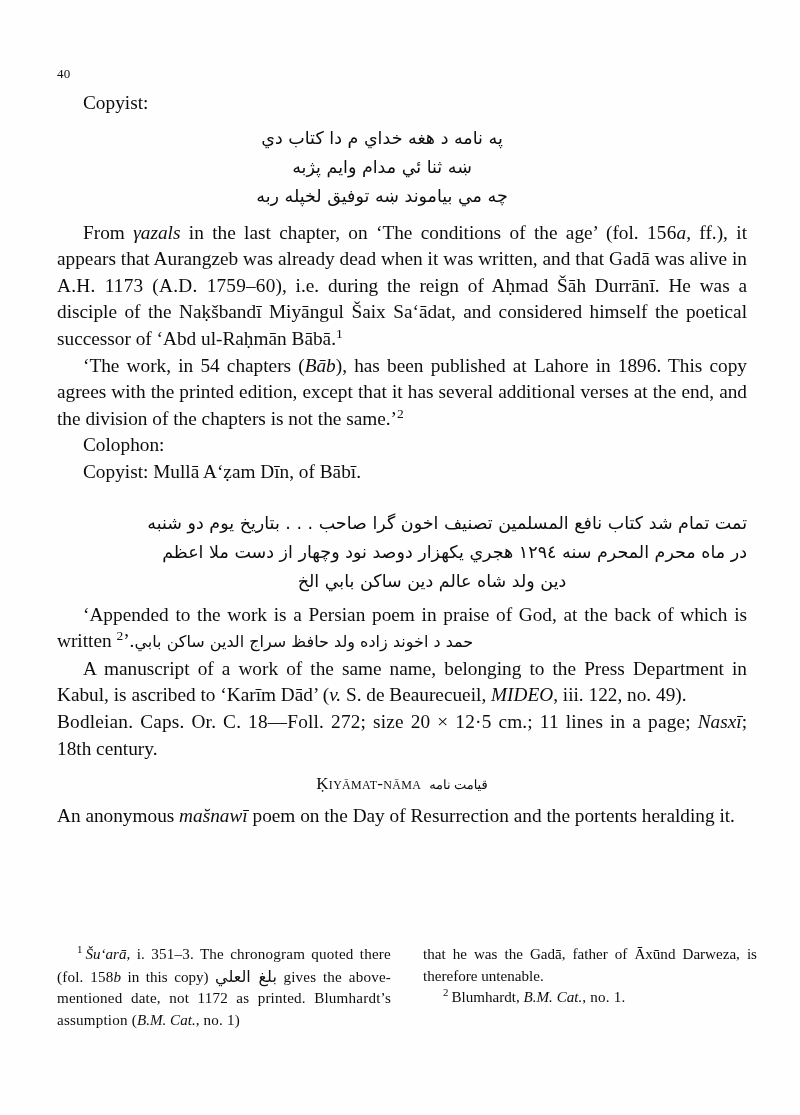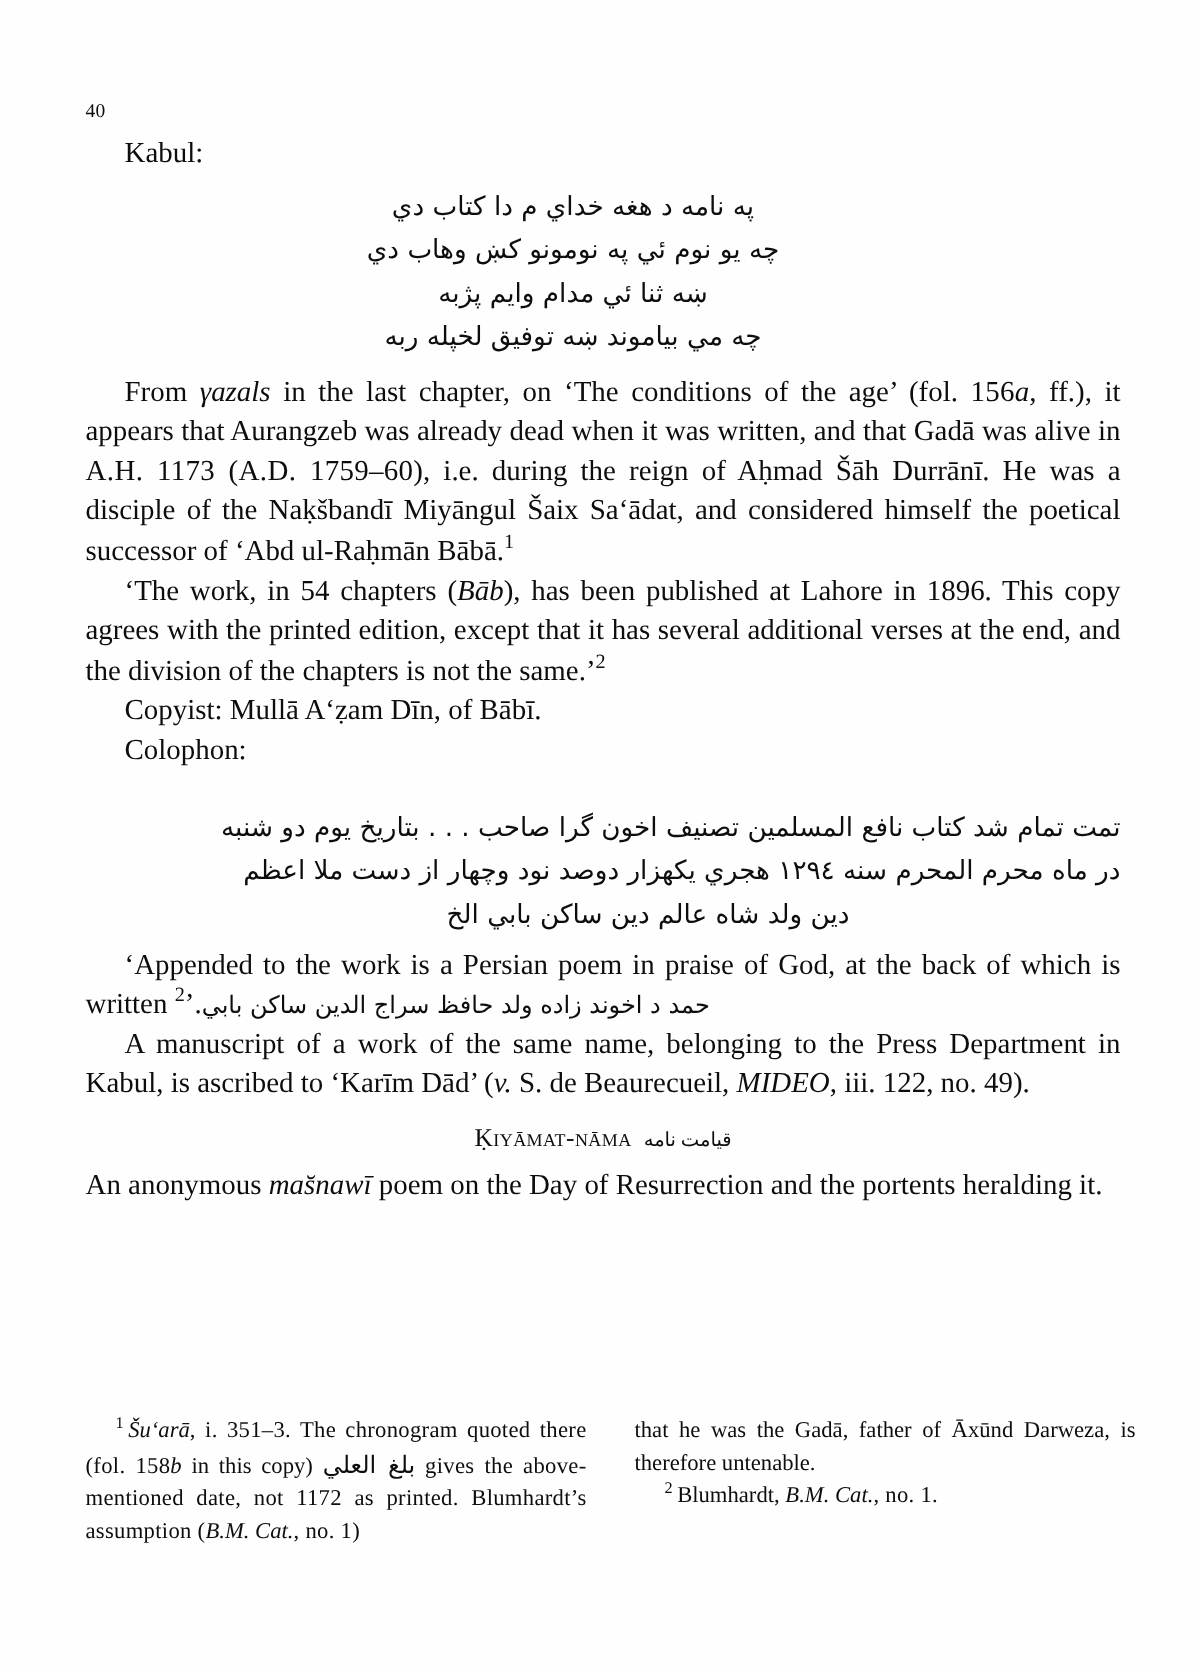--- a/index.html
+++ b/index.html
@@ -176,48 +176,48 @@
 <body>
 
 <div class="page">
 
   <div class="content">
 
     <div class="runhead">
       <div class="folio oldnum">40</div>
     </div>
 
-    <p class="lead-in">Kabul:</p>
+    <p class="lead-in">Copyist:</p>
 
     <div class="arabic-block verse-wrap">
       <p class="verse">په نامه د هغه خداي م دا كتاب دي</p>
-      <p class="verse">چه يو نوم ئي په نومونو كښ وهاب دي</p>
       <p class="verse">ښه ثنا ئي مدام وايم پژبه</p>
       <p class="verse">چه مي بياموند ښه توفيق لخپله ربه</p>
     </div>
 
     <p class="body indent"><span>From </span><span class="it">γ</span><span class="it">azals</span><span> in the last chapter, on ‘The conditions of the age’ (fol. </span><span class="oldnum">156</span><span class="it">a</span><span>, ff.), it appears that Aurangzeb was already dead when it was written, and that Gadā was alive in </span><span class="sc">A.H.</span><span class="oldnum"> 1173 (</span><span class="sc">A.D.</span><span class="oldnum"> 1759–60</span><span>), i.e. during the reign of Aḥmad Šāh Durrānī. He was a disciple of the Naḳšbandī Miyāngul Šaix Sa‘ādat, and considered himself the poetical successor of ‘Abd ul-Raḥmān Bābā.</span><sup class="notemark">1</sup></p>
 
     <p class="body indent"><span>‘The work, in 54 chapters (</span><span class="it">Bāb</span><span>), has been published at Lahore in 1896. This copy agrees with the printed edition, except that it has several additional verses at the end, and the division of the chapters is not the same.’</span><sup class="notemark">2</sup></p>
 
+    <p class="body indent">Colophon:</p>
+
     <p class="body indent">Copyist: Mullā A‘ẓam Dīn, of Bābī.</p>
-
-    <p class="body indent">Colophon:</p>
 
     <div class="arabic-block colo-wrap">
       <p class="colo-line l1">تمت تمام شد كتاب نافع المسلمين تصنيف اخون گرا صاحب . . . بتاريخ يوم دو شنبه</p>
       <p class="colo-line l2">در ماه محرم المحرم سنه ١٢٩٤ هجري يكهزار دوصد نود وچهار از دست ملا اعظم</p>
       <p class="colo-line l3">دين ولد شاه عالم دين ساكن بابي الخ</p>
     </div>
 
     <p class="body indent"><span>‘Appended to the work is a Persian poem in praise of God, at the back of which is written </span><span class="inline-ar">حمد د اخوند زاده ولد حافظ سراج الدين ساكن بابي</span><span>.’</span><sup class="notemark">2</sup></p>
 
     <p class="body indent"><span>A manuscript of a work of the same name, belonging to the Press Department in Kabul, is ascribed to ‘Karīm Dād’ (</span><span class="it">v.</span><span> S. de Beaurecueil, </span><span class="it">MIDEO</span><span>, iii. 122, no. 49).</span></p>
 
 
+    <p class="body noindent"><span class="oldnum">Bodleian. Caps. Or. C. 18—Foll. 272; size 20 × 12·5 cm.; 11 lines in a page; </span><span class="it">Nasxī</span><span>; 18th century.</span></p>
 
     <div class="work-title"><span class="sc roman-title">Ḳiyāmat-nāma</span><span class="ar-title">قيامت نامه</span></div>
 
     <p class="body noindent"><span>An anonymous </span><span class="it">mas̆nawī</span><span> poem on the Day of Resurrection and the portents heralding it.</span></p>
 
   </div>
 
   <div class="footnotes">
     <div class="fn-col">
       <p class="ind"><sup class="fnmark">1</sup><span class="it">Šu‘arā</span><span class="oldnum">, i. 351–3. The chronogram quoted there (fol. 158</span><span class="it">b</span><span> in this copy) </span><span class="inline-ar">بلغ العلي</span><span class="oldnum"> gives the above-mentioned date, not 1172 as printed. Blumhardt’s assumption (</span><span class="it">B.M. Cat.</span><span class="oldnum">, no. 1)</span></p>

